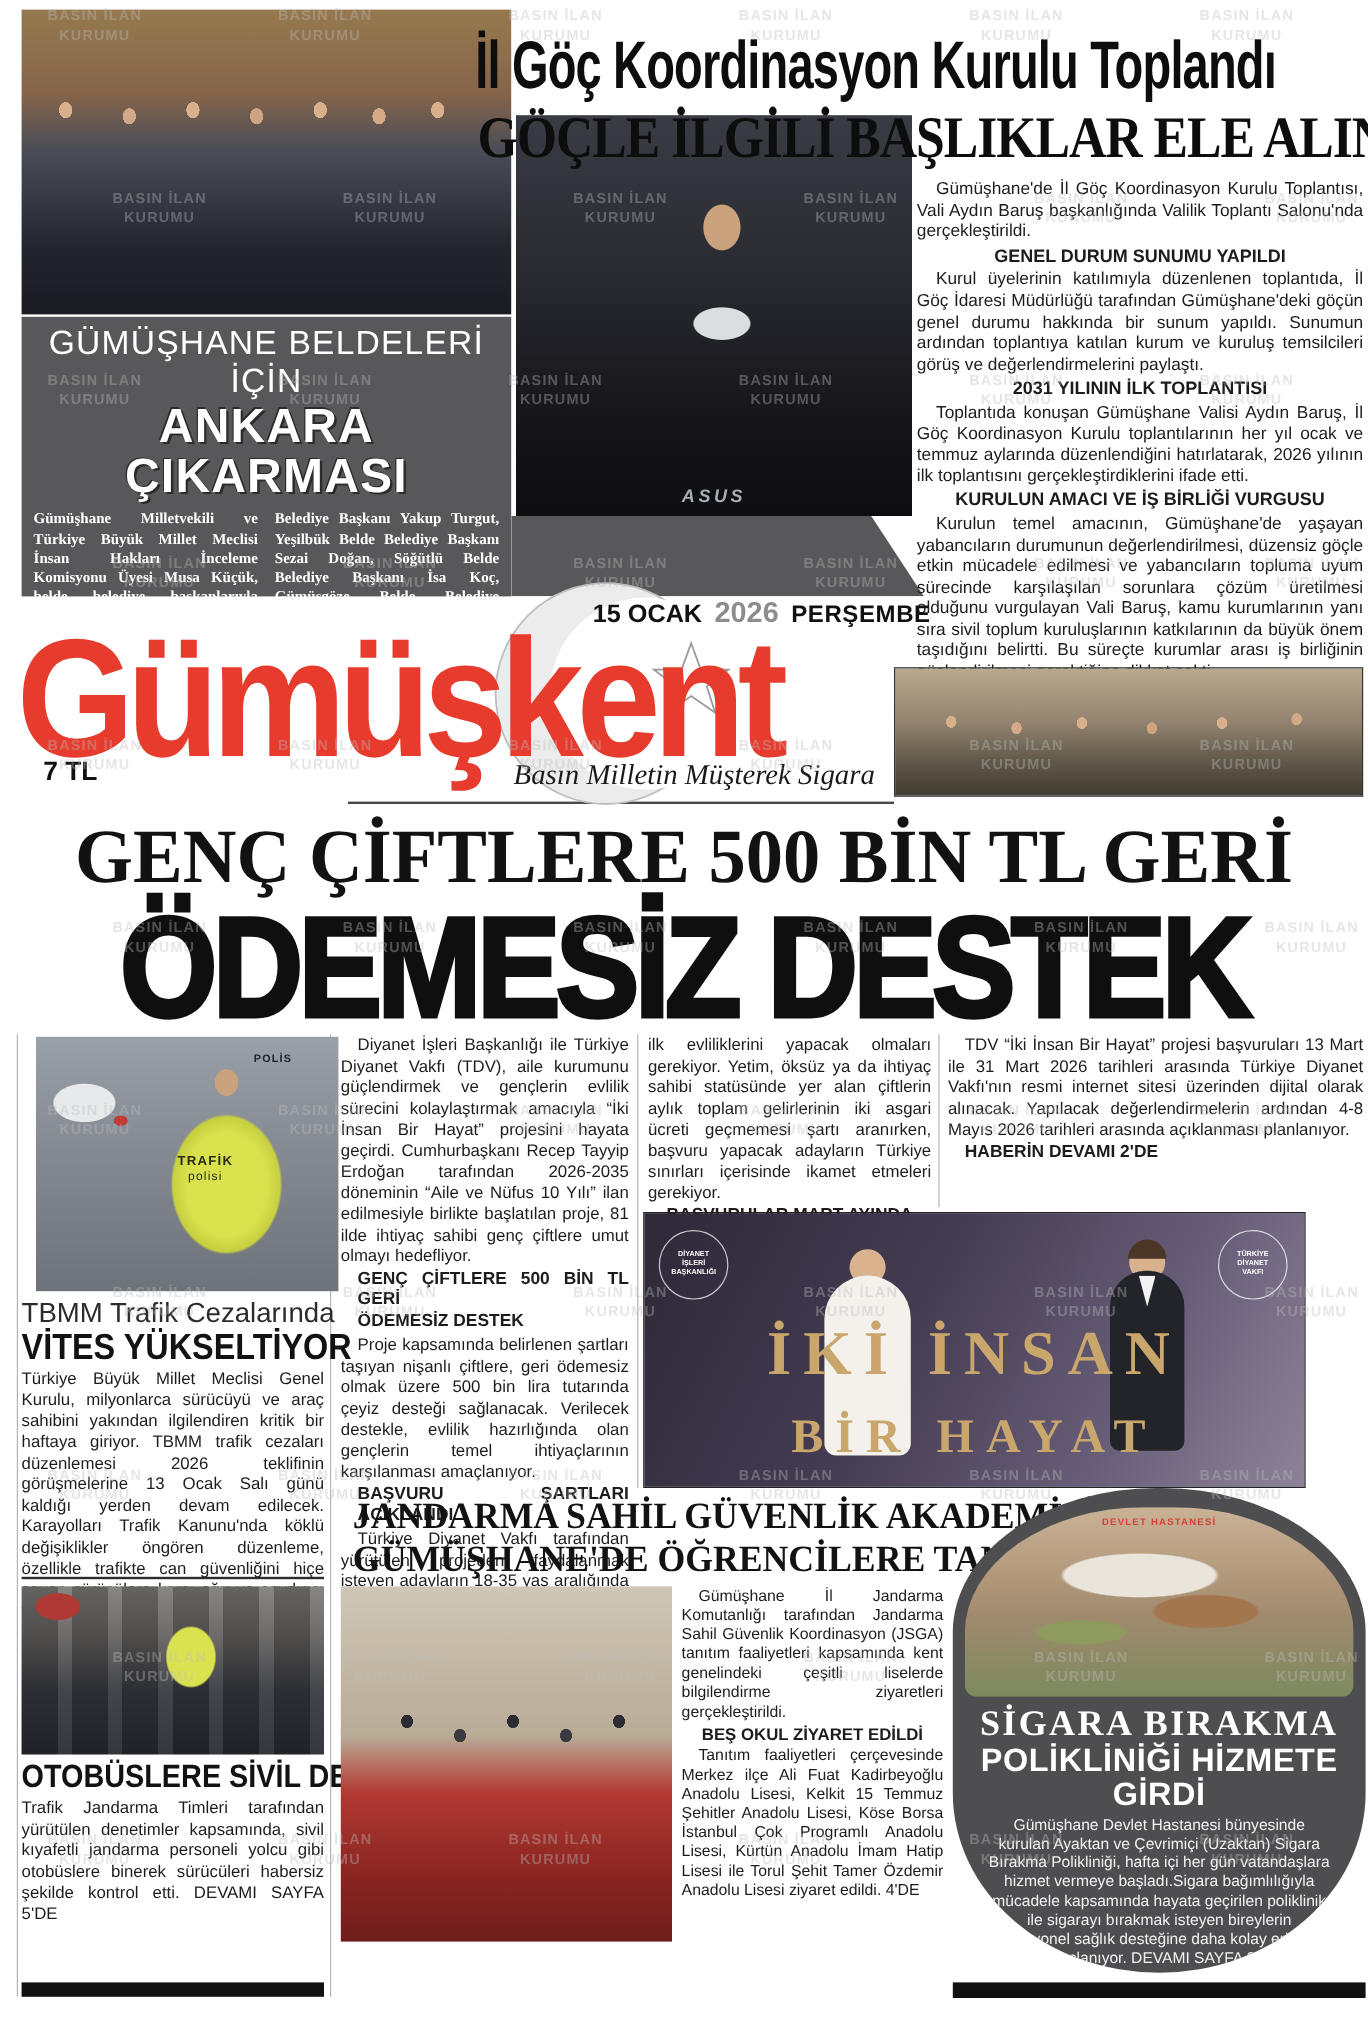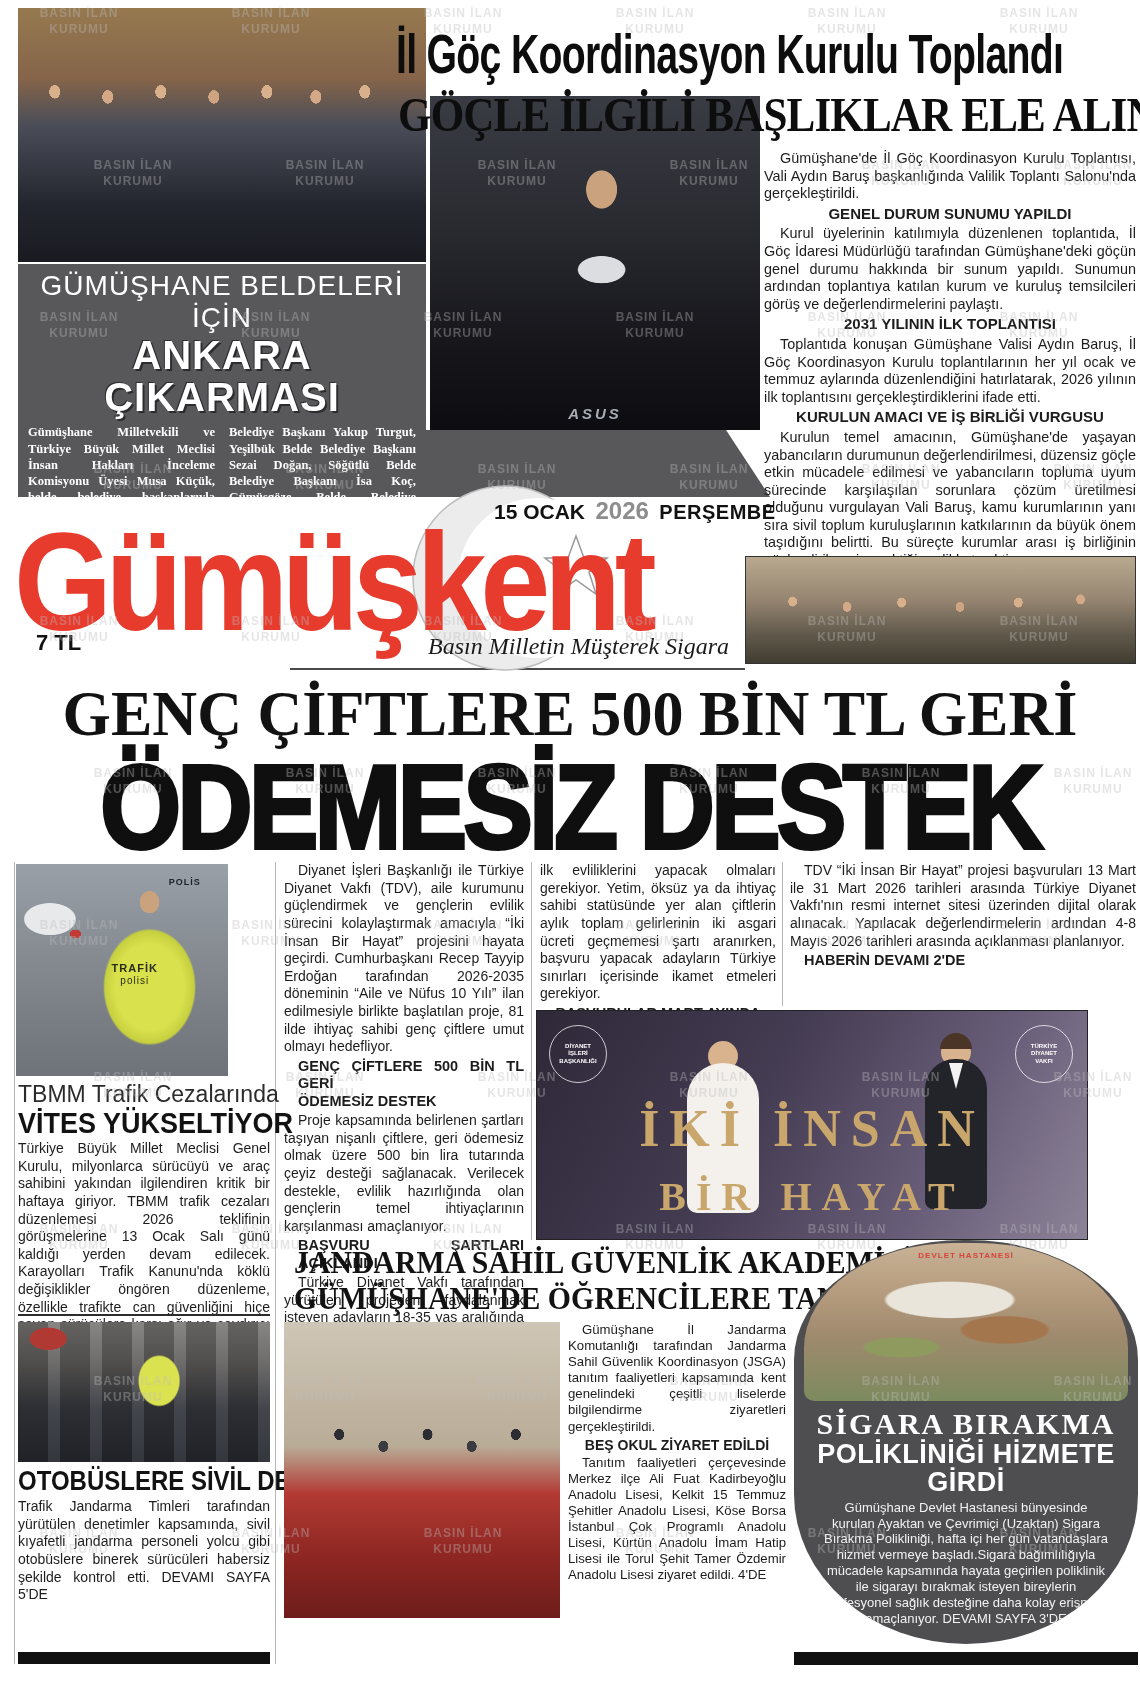--- a/index.html
+++ b/index.html
@@ -149,21 +149,21 @@
                border:1.5px solid rgba(255,255,255,.75);display:flex;align-items:center;justify-content:center;
                font:bold 6px/1.25 var(--sans);color:#fff;text-align:center;padding:6px;}
 
   
   .jand-h{font:bold 31px/1.12 var(--serif);text-align:center;color:#121212;white-space:nowrap;
           transform:scaleX(.96);transform-origin:center top;}
   .jand-col{font:13.2px/1.22 var(--sans);text-align:justify;color:#1c1c1c;}
   .jand-col p{text-indent:14px;margin-bottom:2px;}
   .jand-col h4{font:bold 14px var(--sans);text-align:center;margin:2px 0;}
   .oval{background:#4e4e50;border-radius:170px 170px 172px 172px / 120px 120px 150px 150px;
-        overflow:hidden;padding-top:3px;}
+        overflow:hidden;padding-top:16px;}
   .oval-photo{width:324px;height:158px;margin:0 auto;position:relative;
               border-radius:150px 150px 10px 10px / 105px 105px 10px 10px;overflow:hidden;}
   .hosp-label{position:absolute;top:8px;left:50%;transform:translateX(-50%);
               font:bold 8px var(--sans);color:#d5443a;letter-spacing:1px;white-space:nowrap;}
   .sig-t1{font:bold 30px/1.1 var(--serif);color:#fff;text-align:center;letter-spacing:2px;margin-top:6px;}
   .sig-t2{font:bold 27px/1.05 var(--sans);color:#fff;text-align:center;letter-spacing:.5px;}
   .sig-body{font:13px/1.22 var(--sans);color:#f2f2f2;text-align:center;padding:3px 30px 0;}
 
   .vest-text{position:absolute;left:56%;top:46%;transform:translateX(-50%);text-align:center;
              color:#2a2c18;font:bold 11px/1.2 var(--sans);letter-spacing:1px;}
@@ -227,21 +227,21 @@
   <div class="abs mh-rule" style="left:290px;top:668px;width:455px;"></div>
 
   <div class="abs lead-serif" style="left:20px;top:682px;width:1100px;">GENÇ ÇİFTLERE 500 BİN TL GERİ</div>
   <div class="abs lead-black" style="left:10px;top:748px;width:1120px;">ÖDEMESİZ DESTEK</div>
 
   <div class="abs vline" style="left:14px;top:862px;height:802px;"></div>
   <div class="abs vline" style="left:275px;top:862px;height:802px;"></div>
   <div class="abs vline" style="left:531px;top:862px;height:378px;"></div>
   <div class="abs vline" style="left:782px;top:862px;height:144px;"></div>
 
-  <div class="abs photo photo-cop" style="left:16px;top:864px;width:212px;height:212px;">
+  <div class="abs photo photo-cop" style="left:30px;top:864px;width:252px;height:212px;">
     <div class="polis-text">POLİS</div>
     <div class="vest-text">
       <div>TRAFİK</div>
       <div style="font-weight:normal;font-size:10px;">polisi</div>
     </div>
   </div>
   <div class="abs kicker2" style="left:18px;top:1082px;">TBMM Trafik Cezalarında</div>
   <div class="abs slab" style="left:18px;top:1108px;">VİTES YÜKSELTİYOR</div>
   <div class="abs colbody" style="left:18px;top:1140px;width:252px;">Türkiye Büyük Millet Meclisi Genel Kurulu, milyonlarca sürücüyü ve araç sahibini yakından ilgilendiren kritik bir haftaya giriyor. TBMM trafik cezaları düzenlemesi 2026 teklifinin görüşmelerine 13 Ocak Salı günü kaldığı yerden devam edilecek. Karayolları Trafik Kanunu'nda köklü değişiklikler öngören düzenleme, özellikle trafikte can güvenliğini hiçe sayan sürücülere karşı ağır ve caydırıcı yaptırımlar içeriyor.</div>
   <div class="abs rule" style="left:18px;top:1314px;width:252px;"></div>

